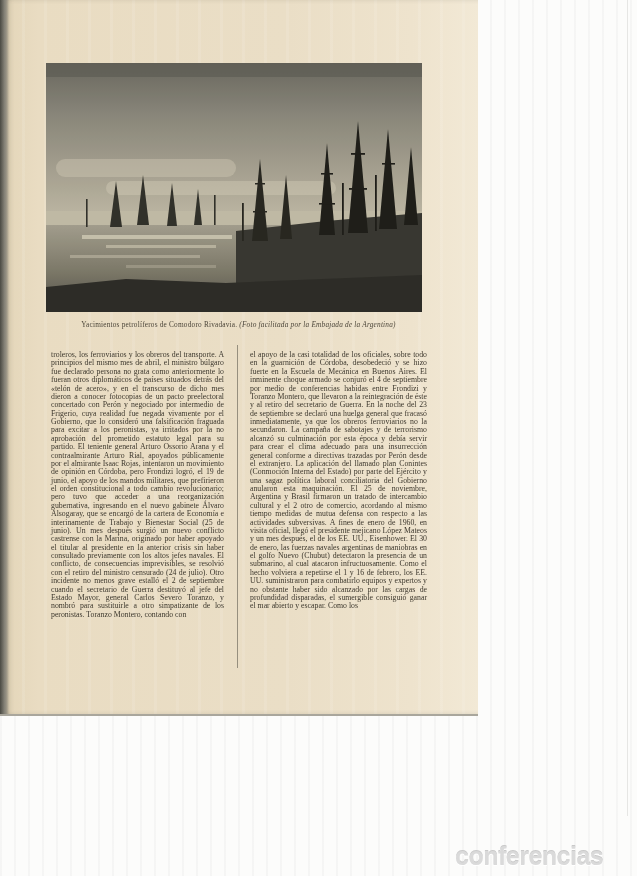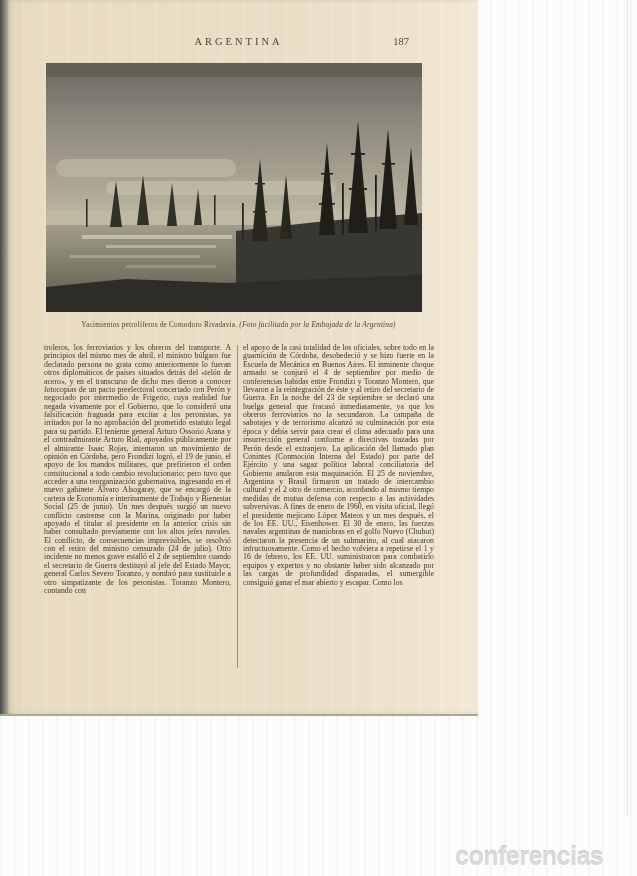--- a/index.html
+++ b/index.html
@@ -62,21 +62,21 @@
   
   .columns{
     position:absolute;left:44px;top:344px;width:390px;height:330px;
     display:flex;
   }
   .col{
     font-size:7.8px;line-height:8.38px;text-align:justify;
     color:#3c372d;
     -webkit-hyphens:auto;hyphens:auto;
   }
-  .col p{margin:0;}
+  .col p{margin:7px;}
   .col-left{width:188px;}
   .col-divider{width:1px;margin:1px 5px 6px 6px;background:#968f7e;}
   .col-right{width:192px;}
 
   
   .watermark{
     position:absolute;left:455px;top:842px;width:182px;
     font-family:"Liberation Sans", sans-serif;
     font-size:25px;font-weight:700;letter-spacing:-.5px;
     color:#dadada;
@@ -86,24 +86,20 @@
 </style>
 </head>
 <body>
 
 <div class="backdrop-streaks"></div>
 <div class="edge-line"></div>
 
 <div class="scan-page">
   <div class="page-left-shade"></div>
 
-  <div class="running-head">
-    <div class="running-title">ARGENTINA</div>
-    <div class="page-number">187</div>
-  </div>
 
   <div class="photo">
     <svg viewBox="0 0 376 249" preserveAspectRatio="none">
       <defs>
         <linearGradient id="sky" x1="0" y1="0" x2="0" y2="1">
           <stop offset="0" stop-color="#6e6c63"></stop>
           <stop offset="0.35" stop-color="#8f8c7f"></stop>
           <stop offset="0.8" stop-color="#b2ac9a"></stop>
           <stop offset="1" stop-color="#c2bca8"></stop>
         </linearGradient>

